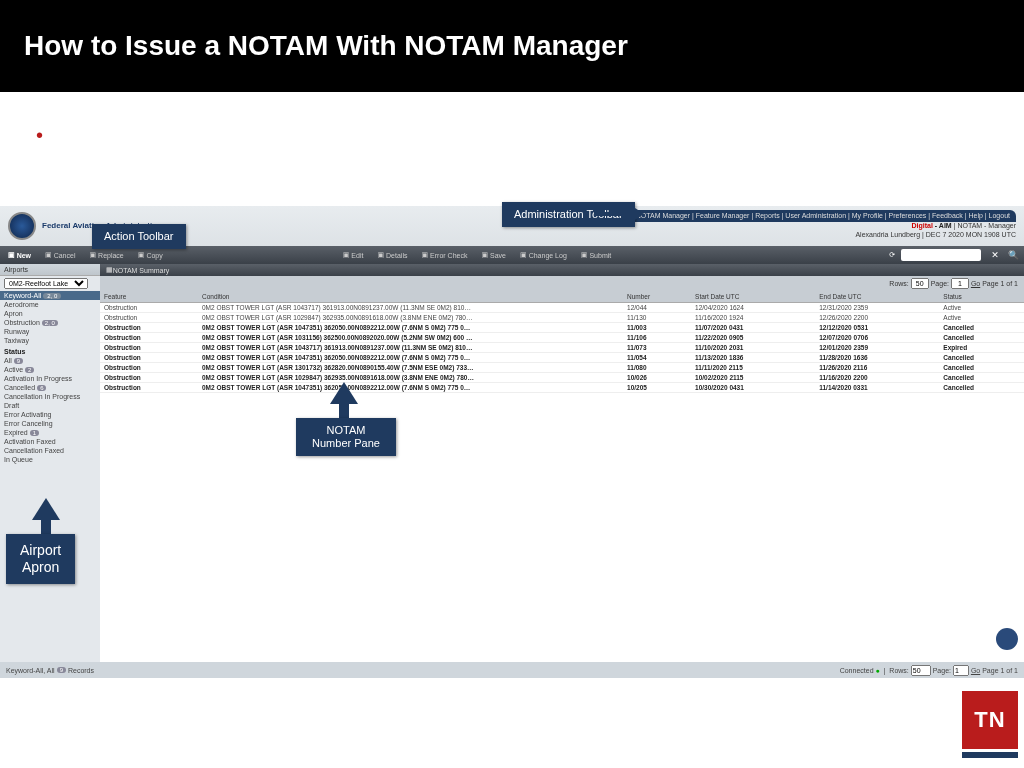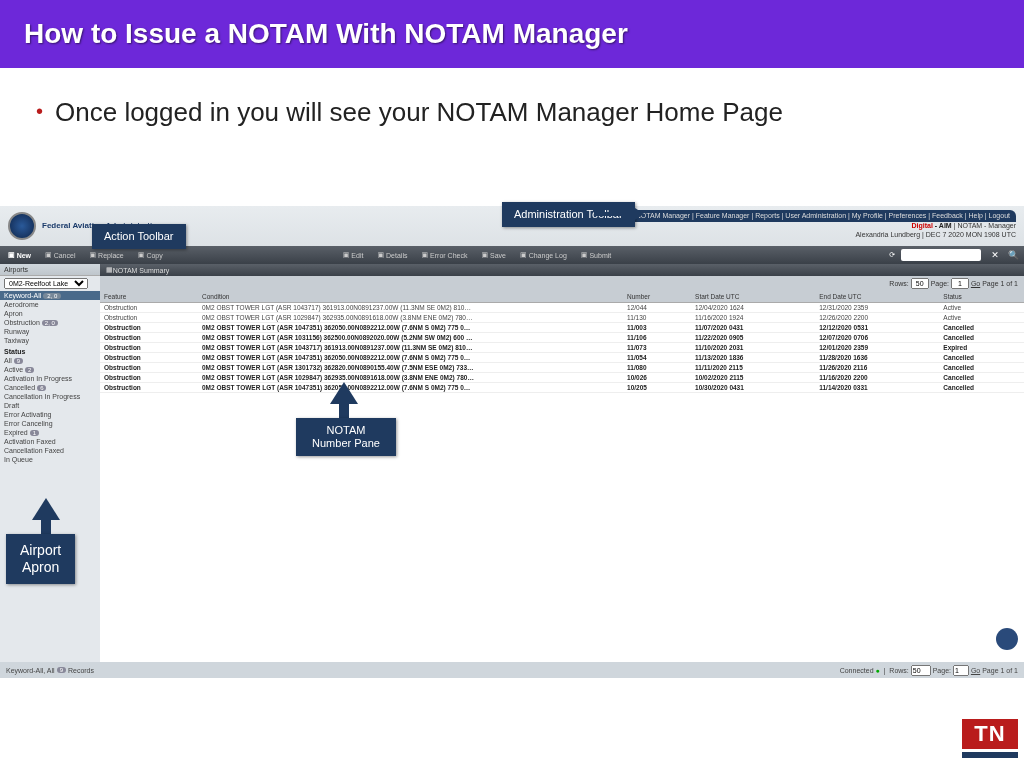--- a/index.html
+++ b/index.html
@@ -1,19 +1,19 @@
 <!DOCTYPE html>
 <html><head>
 <meta charset="utf-8">
 <style>
   * { margin:0; padding:0; box-sizing:border-box; font-family:Arial,Helvetica,sans-serif; }
   body { width:1024px; height:768px; background:#fff; position:relative; overflow:hidden; }
 
   
-  .title-bar { background:#6d28d9; color:#fff; padding:18px 24px; }
+  .title-bar { background:#000000; color:#fff; padding:30px 24px; }
   .title-bar h1 { font-size:28px; font-weight:bold; text-shadow:1px 1px 2px rgba(0,0,0,.5); }
 
   
   .body-text { padding:28px 36px 12px 36px; }
   .bullet { display:flex; gap:12px; }
   .bullet-dot { color:#b91c1c; font-size:20px; line-height:30px; }
   .bullet-text { font-size:26px; color:#222; line-height:1.25; }
 
   
   .shot { position:absolute; left:0; top:206px; width:1024px; height:472px; background:#d8dee3; font-size:8px; color:#333; }
@@ -68,36 +68,35 @@
   
   .callout { position:absolute; background:#1f3a5f; color:#fff; font-size:11px; padding:6px 12px; text-align:center; line-height:1.2; box-shadow:1px 1px 3px rgba(0,0,0,.4); }
   .callout.big { font-size:14px; padding:8px 14px; }
   .arrow-up { position:absolute; width:0; height:0; border-left:14px solid transparent; border-right:14px solid transparent; border-bottom:22px solid #1f3a5f; }
   .arrow-up::after { content:''; position:absolute; left:-5px; top:18px; width:10px; height:18px; background:#1f3a5f; }
   .arrow-right { position:absolute; height:4px; background:#1f3a5f; }
   .arrow-right::after { content:''; position:absolute; right:-10px; top:-6px; width:0; height:0; border-top:8px solid transparent; border-bottom:8px solid transparent; border-left:12px solid #1f3a5f; }
 
   
   .tn-logo { position:absolute; right:6px; bottom:10px; width:56px; }
-  .tn-box { background:#b91c1c; color:#fff; text-align:center; font-weight:bold; font-size:22px; padding:2px 0; letter-spacing:1px;margin-top:29px; }
+  .tn-box { background:#b91c1c; color:#fff; text-align:center; font-weight:bold; font-size:22px; padding:16px 0; letter-spacing:1px;margin-top:29px; }
   .tn-bar { height:6px; background:#1f3a5f; margin-top:3px; }
 
   .chat-bubble { position:absolute; right:6px; bottom:28px; width:22px; height:22px; border-radius:50%; background:#2a4a7a; }
 </style>
 </head>
 <body>
 
 <div class="title-bar">
   <h1>How to Issue a NOTAM With NOTAM Manager</h1>
 </div>
 
 <div class="body-text">
   <div class="bullet">
     <div class="bullet-dot">•</div>
-    <div class="bullet-text">Once logged in you will see your NOTAM Manager Home Page</div>
   </div>
 </div>
 
 <div class="shot">
 
   <div class="app-head">
     <div class="faa-seal"></div>
     <div class="faa-text">Federal Aviation Administration</div>
     <div class="app-head-right">
       <div class="nav">NOTAM Manager  |  Feature Manager  |  Reports  |  User Administration  |  My Profile  |  Preferences  |  Feedback  |  Help  |  Logout</div>

